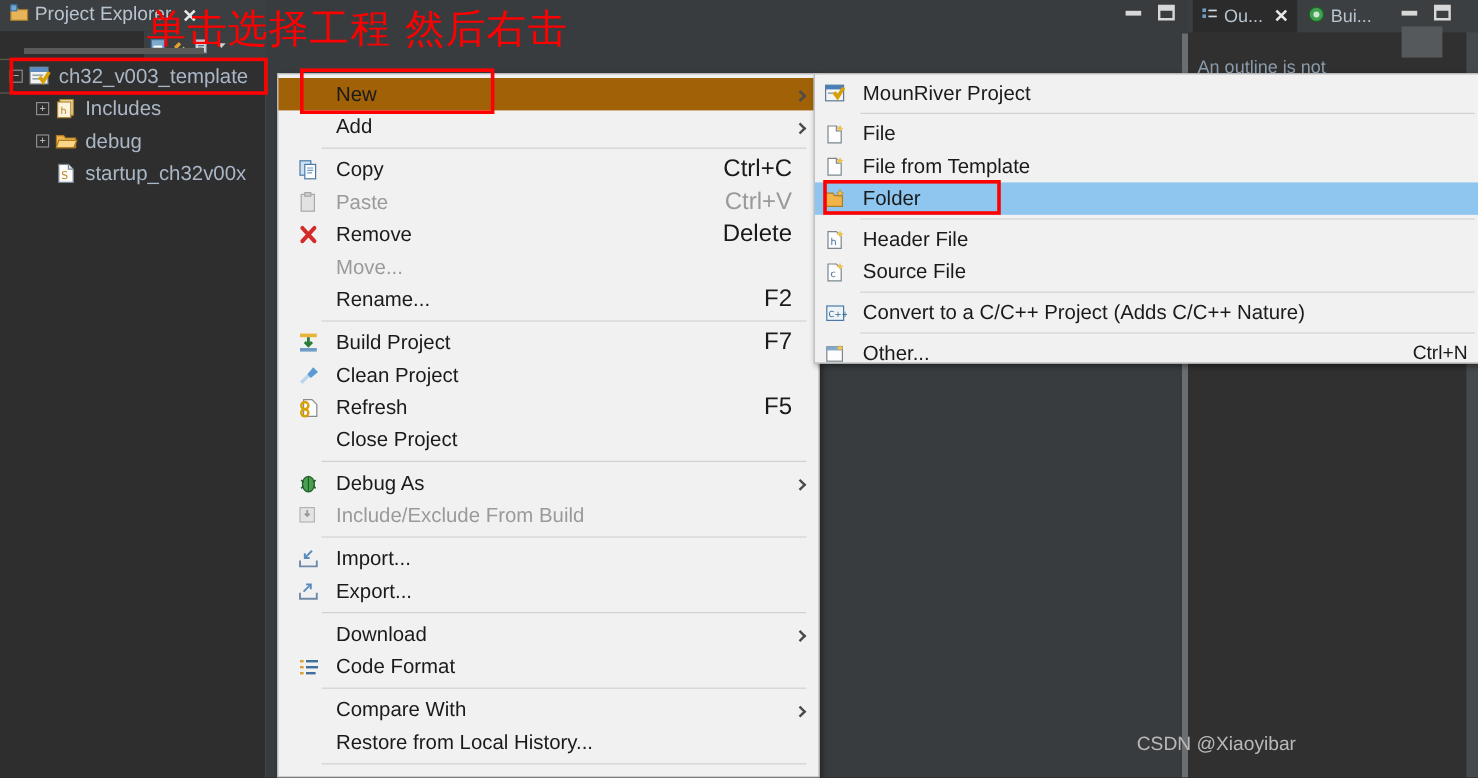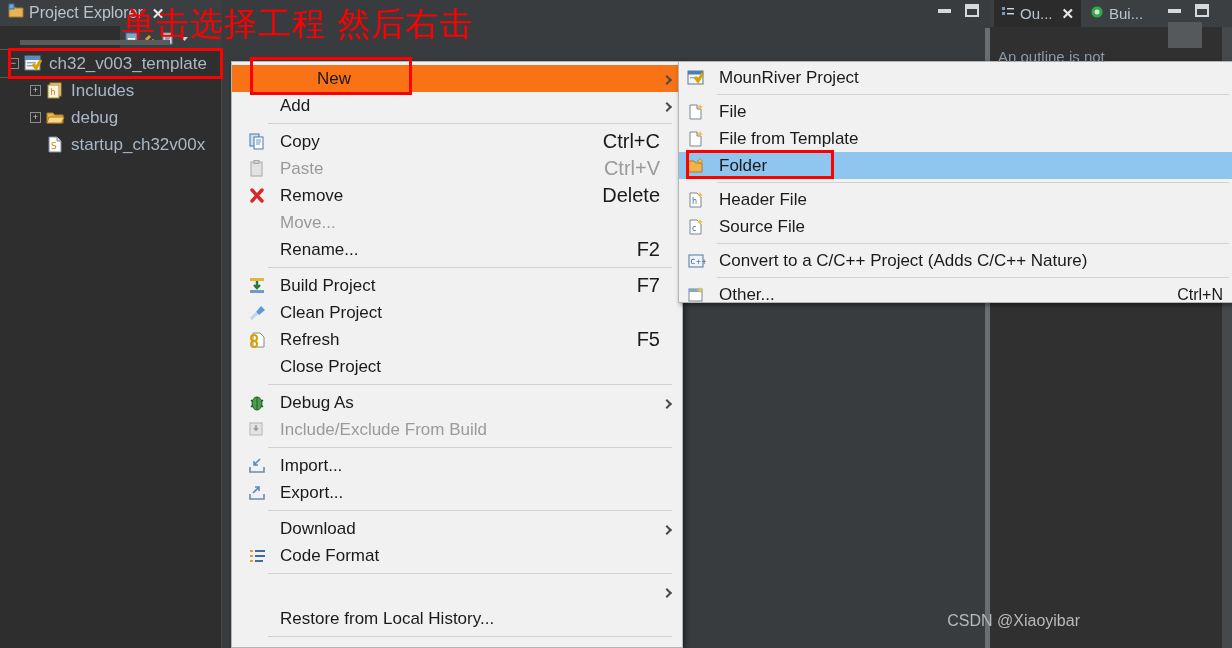--- a/index.html
+++ b/index.html
@@ -74,21 +74,21 @@
   .ctxmenu {
     position:absolute; left:231px; top:61px; width:452px; height:587px;
     background:#f1f1f1; border:1px solid #b5b5b5;
     box-shadow:2px 2px 5px rgba(0,0,0,.45);
     padding-top:3px;
   }
   .mi {
     position:relative; display:flex; align-items:center;
     height:27px; padding-left:16px; color:#1a1a1a; font-size:17px;
   }
-  .mi.hl { background:#f97316;gap:37px; }
+  .mi.hl { background:#a16207; }
   .mi.dis { color:#9a9a9a; }
   .mi .ico { width:22px; height:18px; margin-right:10px; flex:none; }
   .mi .lbl { flex:1; }
   .mi .accel { color:#1a1a1a; font-size:20px; padding-right:22px; }
   .mi.dis .accel { color:#9a9a9a; }
   .mi .arrow {
     position:absolute; right:14px; top:50%; transform:translateY(-50%);
     width:7px; height:7px; border-right:2px solid #4a4a4a; border-top:2px solid #4a4a4a;
     rotate:45deg;
   }
@@ -430,20 +430,21 @@
           <rect x="7" y="13" width="8" height="2" fill="#3f6f9f"></rect>
         </svg>
       </span>
       <span class="lbl">Code Format</span>
     </div>
 
     <div class="sep"></div>
 
     <div class="mi">
       <span class="ico"></span>
+      <span class="lbl">Compare With</span>
       <span class="arrow"></span>
     </div>
 
     <div class="mi">
       <span class="ico"></span>
       <span class="lbl">Restore from Local History...</span>
     </div>
 
     <div class="sep"></div>
   </div>

